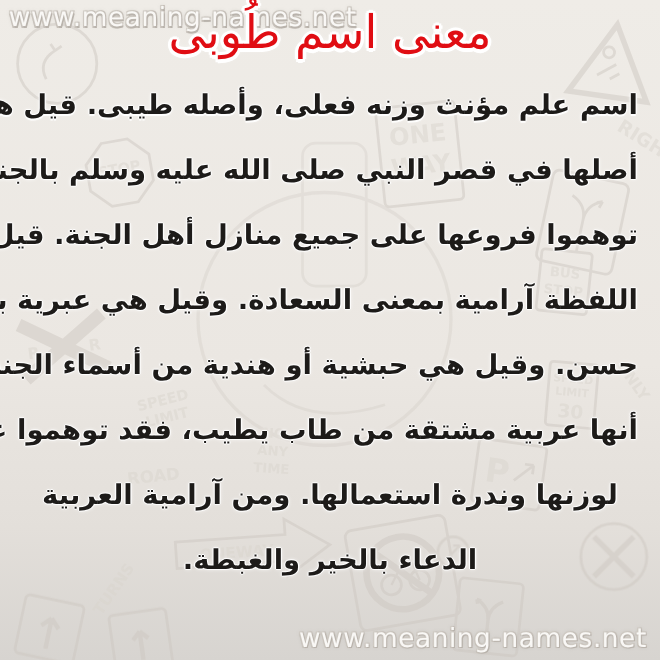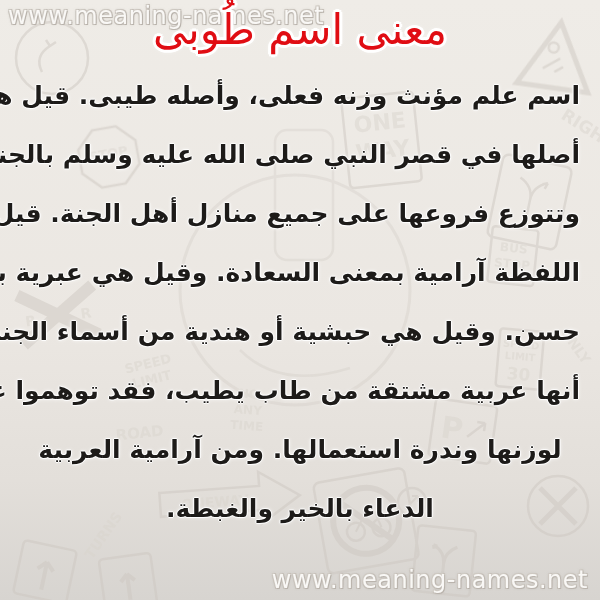--- a/index.html
+++ b/index.html
@@ -199,21 +199,21 @@
     </g>
   </svg>
 
   <div class="watermark watermark-top">www.meaning-names.net</div>
 
   <div class="title">معنى اسم طُوبى</div>
 
   <div class="body-lines">
     <div class="body-line">اسم علم مؤنث وزنه فعلى، وأصله طيبى. قيل هي شجرة</div>
     <div class="body-line">أصلها في قصر النبي صلى الله عليه وسلم بالجنة،</div>
-    <div class="body-line">وتتوزع فروعها على جميع منازل أهل الجنة. قيل</div>
+    <div class="body-line">توهموا فروعها على جميع منازل أهل الجنة. قيل</div>
     <div class="body-line">اللفظة آرامية بمعنى السعادة. وقيل هي عبرية بمعنى</div>
     <div class="body-line">حسن. وقيل هي حبشية أو هندية من أسماء الجنة. ونرى</div>
     <div class="body-line">أنها عربية مشتقة من طاب يطيب، فقد توهموا عجميتها</div>
     <div class="body-line">لوزنها وندرة استعمالها. ومن آرامية العربية</div>
     <div class="body-line">الدعاء بالخير والغبطة.</div>
   </div>
 
   <div class="watermark watermark-bottom">www.meaning-names.net</div>
 
 </div>

